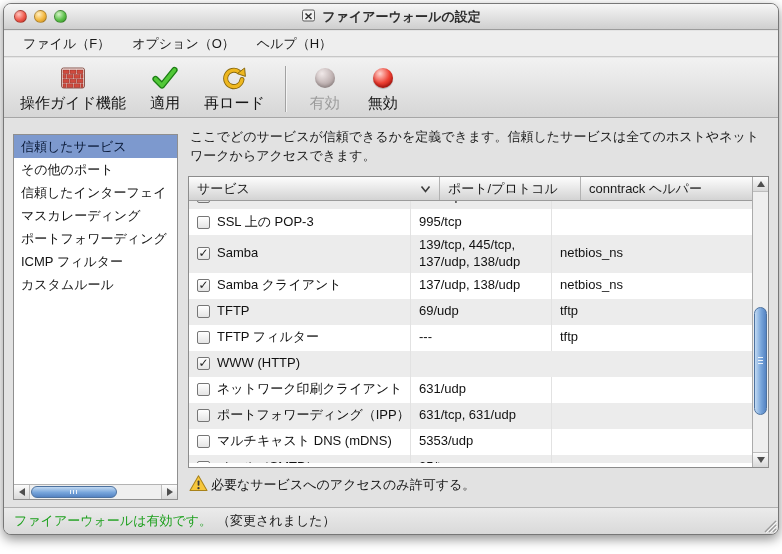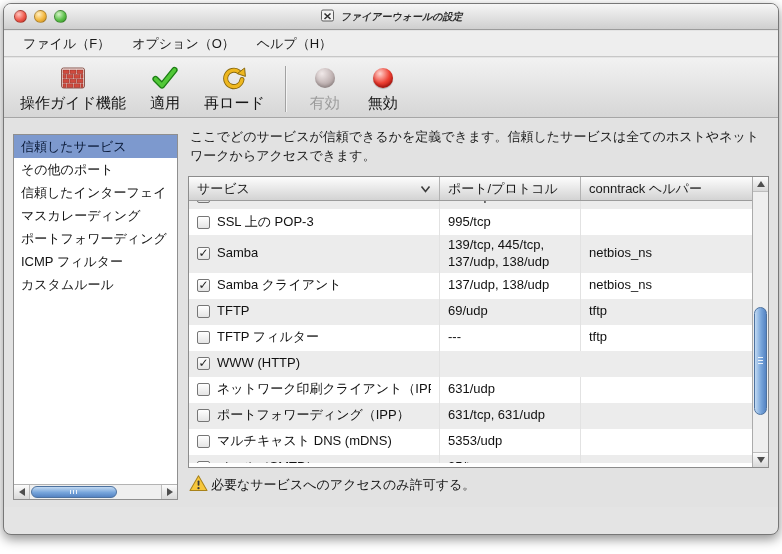--- a/index.html
+++ b/index.html
@@ -13,21 +13,21 @@
   
   .titlebar { position:absolute; left:0; top:0; right:0; height:26px;
     background:linear-gradient(#f6f6f6,#cfcfcf); border-bottom:1px solid #9c9c9c; }
   .traffic { position:absolute; left:10px; top:6px; display:flex; gap:7px; }
   .tl { width:13px; height:13px; border-radius:50%; display:inline-block; border:1px solid rgba(0,0,0,.25); }
   .tl.red    { background:radial-gradient(circle at 35% 30%, #ffc4be, #f05a4d 55%, #b5281d); }
   .tl.yellow { background:radial-gradient(circle at 35% 30%, #ffeec0, #f3b73f 55%, #bd871d); }
   .tl.green  { background:radial-gradient(circle at 35% 30%, #d3f3c5, #5cc04a 55%, #2f8d20); }
   .title-wrap { position:absolute; left:0; right:0; top:0; height:26px;
     display:flex; align-items:center; justify-content:center; gap:6px; }
-  .title { font-weight:bold; font-size:10px; color:#2e2e2e;font-style:italic; }
+  .title { font-weight:bold; font-size:13px; color:#2e2e2e; }
 
   
   .menubar { position:absolute; top:27px; left:0; right:0; height:26px; background:#eeeeee;
     border-bottom:1px solid #c7c7c7; display:flex; align-items:center; padding-left:8px; }
   .menu-item { padding:3px 11px; color:#1a1a1a; white-space:nowrap; }
 
   
   .toolbar { position:absolute; top:54px; left:0; right:0; height:60px;
     background:linear-gradient(#f2f2f2,#d6d6d6); border-bottom:1px solid #a6a6a6;
     display:flex; align-items:center; padding:2px 6px 0; }
@@ -76,21 +76,21 @@
     border-right:1px solid #b2b2b2; color:#1b1b1b; white-space:nowrap; overflow:hidden; }
   .hcell.c0 { width:251px; } .hcell.c1 { width:141px; } .hcell.c2 { flex:1; border-right:none; }
   .sort-arrow { display:flex; align-items:center; margin-left:6px; }
 
   .tbody { position:absolute; left:0; right:0; top:24px; bottom:0; overflow:hidden; }
   .trow { background:#fff; }
   .trow.stripe { background:#ececec; }
   .trow-inner { display:flex; min-height:26px; }
   .cell { padding:2px 8px; border-right:1px solid #e2e2e2; display:flex; align-items:center;
     line-height:1.3; overflow:hidden; }
-  .cell.c0 { width:251px; } .cell.c1 { width:141px; } .cell.c2 { flex:1; border-right:none; }
+  .cell.c0 { width:222px; } .cell.c1 { width:141px; } .cell.c2 { flex:1; border-right:none; }
   .svc { white-space:nowrap; overflow:hidden; }
   .checkbox { width:13px; height:13px; border:1px solid #767676; border-radius:2px;
     background:linear-gradient(#ffffff,#e4e4e4); margin-right:7px; flex-shrink:0;
     display:flex; align-items:center; justify-content:center; font-size:12px; font-weight:bold; color:#1d1d1d; }
   .clip-top { height:8px; overflow:hidden; display:flex; flex-direction:column; justify-content:flex-end; }
   .clip-top .trow-inner { flex-shrink:0; }
   .clip-bottom { height:8px; overflow:hidden; }
 
   
   .vscrollbar { position:absolute; top:0; bottom:0; right:0; width:16px;
@@ -378,14 +378,24 @@
               <path d="M12 1 L23 20 H1 Z" fill="#f7c73c" stroke="#a8821a" stroke-width="1.3" stroke-linejoin="round"></path>
               <rect x="10.9" y="7" width="2.3" height="7" rx="1" fill="#3a3a3a"></rect>
               <circle cx="12" cy="17" r="1.5" fill="#3a3a3a"></circle>
             </svg></span>
         <span>必要なサービスへのアクセスのみ許可する。</span>
       </div>
     </div>
 
   </div>
 
+  <div class="statusbar">
+    <span class="status-green">ファイアーウォールは有効です。</span>
+    <span class="status-note">（変更されました）</span>
+    <div class="resize-grip">
+      <svg width="16" height="16">
+          <path d="M4 15 L15 4 M8 15 L15 8 M12 15 L15 12" stroke="#9a9a9a" stroke-width="1.4"></path>
+          <path d="M5 15.8 L15.8 5 M9 15.8 L15.8 9 M13 15.8 L15.8 13" stroke="#ffffff" stroke-width="1"></path>
+        </svg>
+    </div>
+  </div>
 
 </div>
 
 </body></html>

